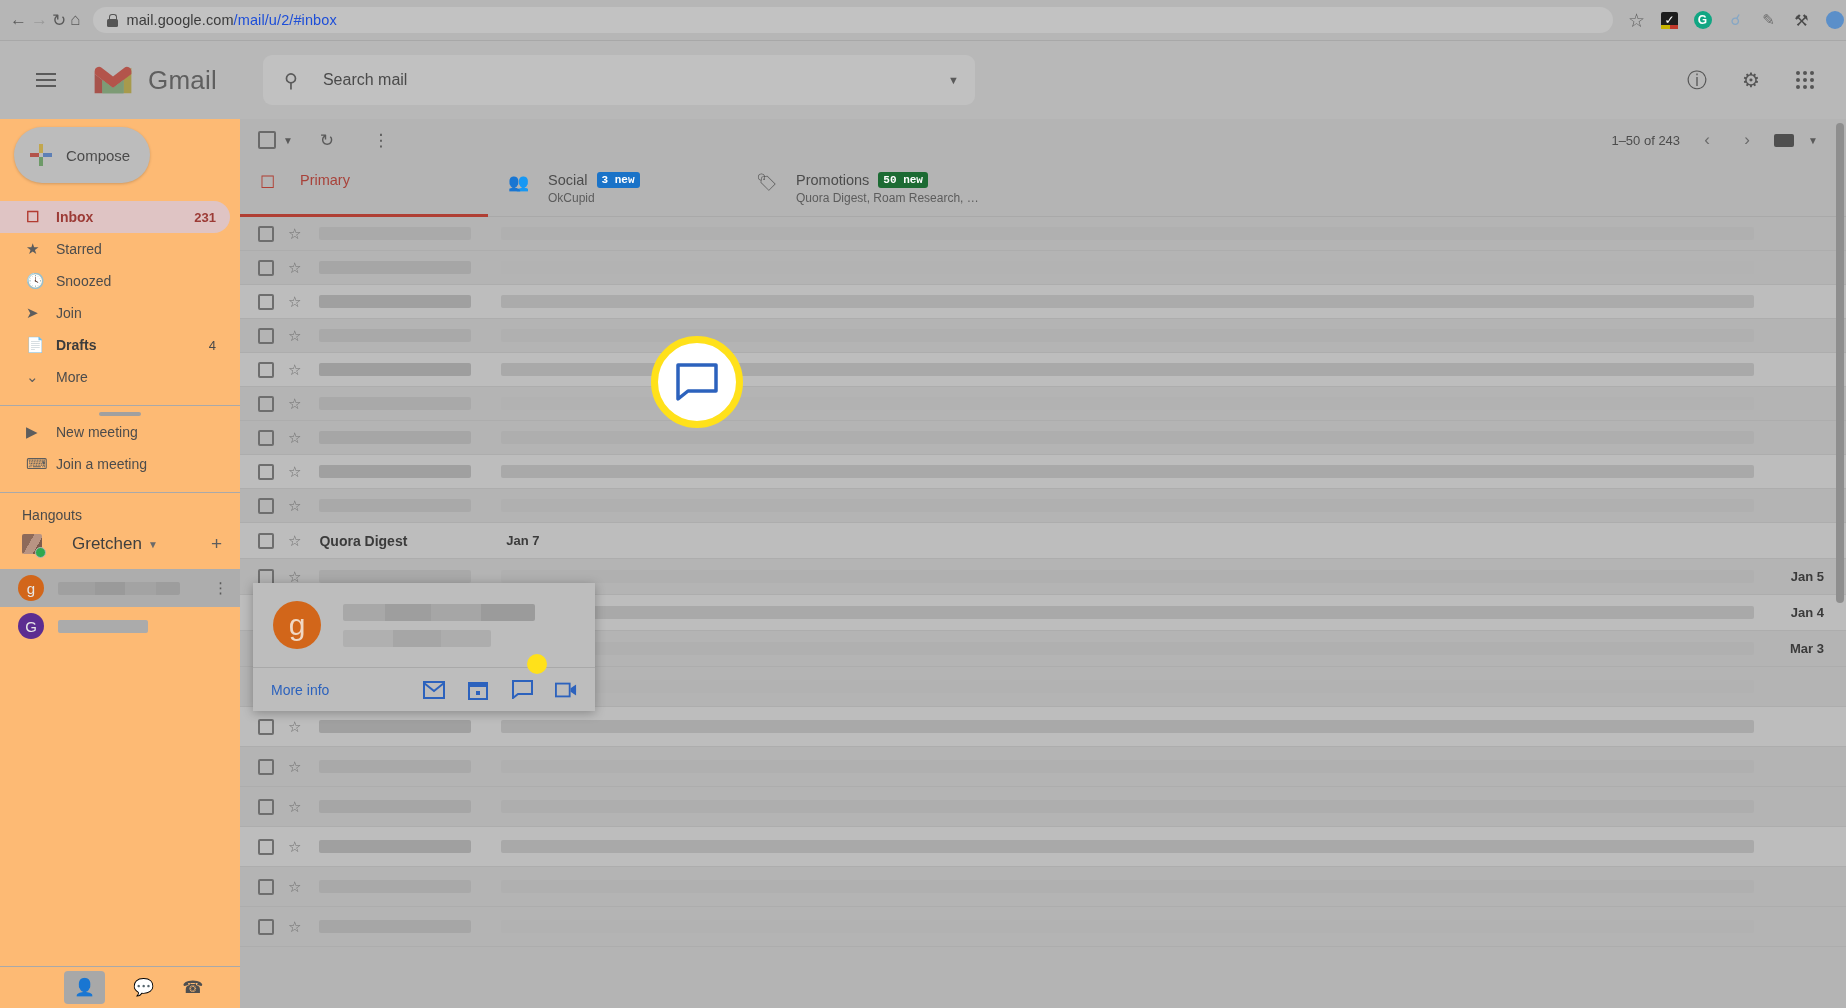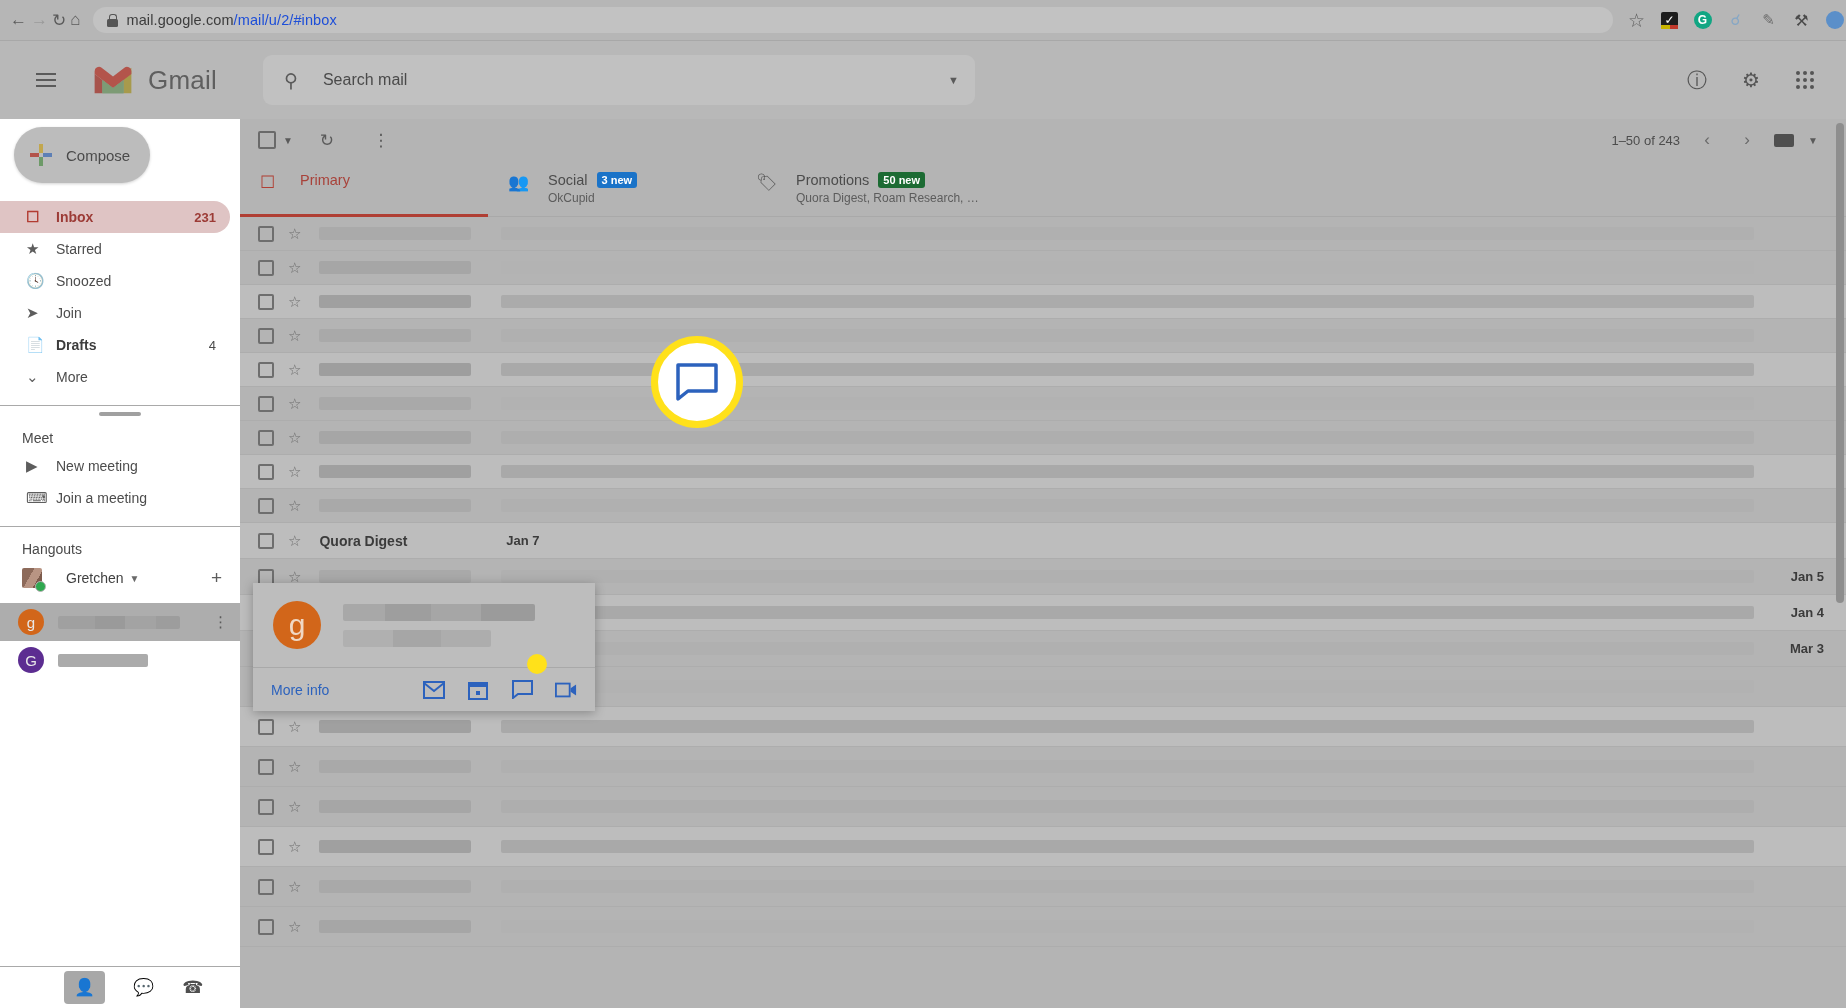--- a/index.html
+++ b/index.html
@@ -84,21 +84,21 @@
   .header-right { margin-left: auto; display:flex; align-items:center; gap: 20px; padding-right: 6px;}
   .hdr-ico { width: 34px; height:34px; display:flex;align-items:center;justify-content:center;
      color:#555; font-size: 20px; border-radius:50%; }
   .apps-grid { display:grid; grid-template-columns: repeat(3, 4px); gap: 3px; }
   .apps-grid i { width:4px;height:4px;background:#555;border-radius:50%;display:block; }
 
   
   .body-row { display: flex; height: 889px; background:#b4b4b4; }
 
   
-  .sidebar { width: 240px; flex: 0 0 240px; position: relative; background:#ffffff;}
+  .sidebar { width: 240px; flex: 0 0 240px; position: relative; background:#fdba74;}
   .compose {
     margin: 8px 0 0 14px; width: 136px; height: 56px; border-radius: 28px;
     background: #bcbcbc; box-shadow: 0 1px 3px rgba(0,0,0,.18);
     display:flex; align-items:center; padding-left: 16px; gap: 14px;
   }
   .plus-ico { position: relative; width: 22px; height: 22px; }
   .compose-label { font-size: 15px; color: #4b4b4b; }
   .nav-list { margin-top: 18px; }
   .nav-item {
     height: 32px; display:flex; align-items:center; padding-left: 26px;
@@ -111,21 +111,21 @@
   .nav-item.active .ico { color:#b23c32; }
   .nav-item.bold .lbl { font-weight: bold; color:#3c3c3c; }
   .divider { height:1px; background:#a9a9a9; margin: 12px 0 0 0; }
   .drag-handle { width: 42px; height: 4px; background:#a0a0a0; border-radius:2px; margin: 6px auto 0;}
   .section-title { font-size: 14px; color:#4a4a4a; padding: 14px 0 4px 22px; }
   .hangouts-row { display:flex; align-items:center; padding-left: 22px; height: 34px; position:relative;}
   .h-avatar { width: 20px; height: 20px; background: linear-gradient(120deg,#8d6a5a 0 40%,#b89483 40% 70%,#7d5b4c 70%);
      border-radius: 2px; position: relative; }
   .h-avatar:after { content:''; position:absolute; right:-4px; bottom:-4px; width:9px;height:9px;
      background:#2fa84f; border-radius:50%; border:1.5px solid #b4b4b4;}
-  .h-name { margin-left: 24px; font-size: 14px; color:#3f3f3f; }
+  .h-name { margin-left: 30px; font-size: 17px; color:#3f3f3f; }
   .h-caret { margin-left: 6px; color:#6a6a6a; font-size: 10px; }
   .h-plus { margin-left:auto; margin-right: 18px; font-size: 19px; color:#5d5d5d;}
   .contact-row { display:flex; align-items:center; height: 38px; padding-left: 18px; position:relative;}
   .contact-row.sel { background: #adadad; }
   .c-avatar { width: 26px; height: 26px; border-radius: 50%; color:#e8e8e8;
     display:flex; align-items:center; justify-content:center; font-size: 15px; }
   .c-blur { height: 14px; margin-left: 14px; border-radius: 2px;
     background: linear-gradient(90deg,#a0a0a0 0 30%, #9a9a9a 30% 55%, #a3a3a3 55% 80%, #9d9d9d 80%); }
   .c-kebab { margin-left:auto; margin-right:12px; color:#5b5b5b; font-size:15px; line-height:6px;}
   .statusbar { position:absolute; bottom:0; left:0; width: 240px; height: 42px;
@@ -150,21 +150,21 @@
   .tab { flex: 0 0 248px; display:flex; align-items:flex-start; padding: 11px 0 0 20px;
      position: relative; }
   .tab .t-ico { width: 24px; color:#5a5a5a; font-size:17px; display:flex; align-items:center;}
   .tab .t-body { margin-left: 16px; }
   .tab .t-title { font-size: 14.5px; color:#4c4c4c; display:flex; align-items:center; gap:9px;}
   .tab .t-sub { font-size: 12px; color:#5c5c5c; margin-top: 4px; }
   .tab.active .t-title { color:#a8423a; }
   .tab.active .t-ico { color:#b03f34; }
   .tab.active:after { content:''; position:absolute; left:0; bottom:-1px; width: 100%;
       height: 3px; background:#b03f34; }
-  .badge { font-size:11px; font-weight:bold; color:#fff; border-radius:3px; padding: 2px 5px; }
+  .badge { font-size:11px; font-weight:bold; color:#fff; border-radius:3px; padding: 2px 5px; font-family: Liberation Mono, monospace; }
 
   .rows { position: relative; }
   .mrow { height: 34px; display:flex; align-items:center; border-bottom:1px solid #adadad;
      padding-left: 18px; position: relative; }
   .mrow.unread { background:#bdbdbd; }
   .r-check { width:16px;height:16px;border:2px solid #6e6e6e;border-radius:2px; flex:0 0 16px;}
   .r-star { margin-left: 14px; color:#6e6e6e; font-size: 15px; }
   .blurbox { height: 13px; border-radius: 2px; }
   .r-sender { margin-left: 18px; flex: 0 0 152px; }
   .r-subject { margin-left: 30px; flex: 1; }
@@ -314,21 +314,20 @@
         </div>
         <div class="nav-item">
           <span class="ico">⌄</span>
           <span class="lbl">More</span>
         </div>
       </div>
 
       <div class="divider"></div>
       <div class="drag-handle"></div>
 
-      <div class="section-title">Meet</div>
       <div class="nav-item">
         <span class="ico">▶</span>
         <span class="lbl">New meeting</span>
       </div>
       <div class="nav-item">
         <span class="ico">⌨</span>
         <span class="lbl">Join a meeting</span>
       </div>
 
       <div class="divider"></div>

